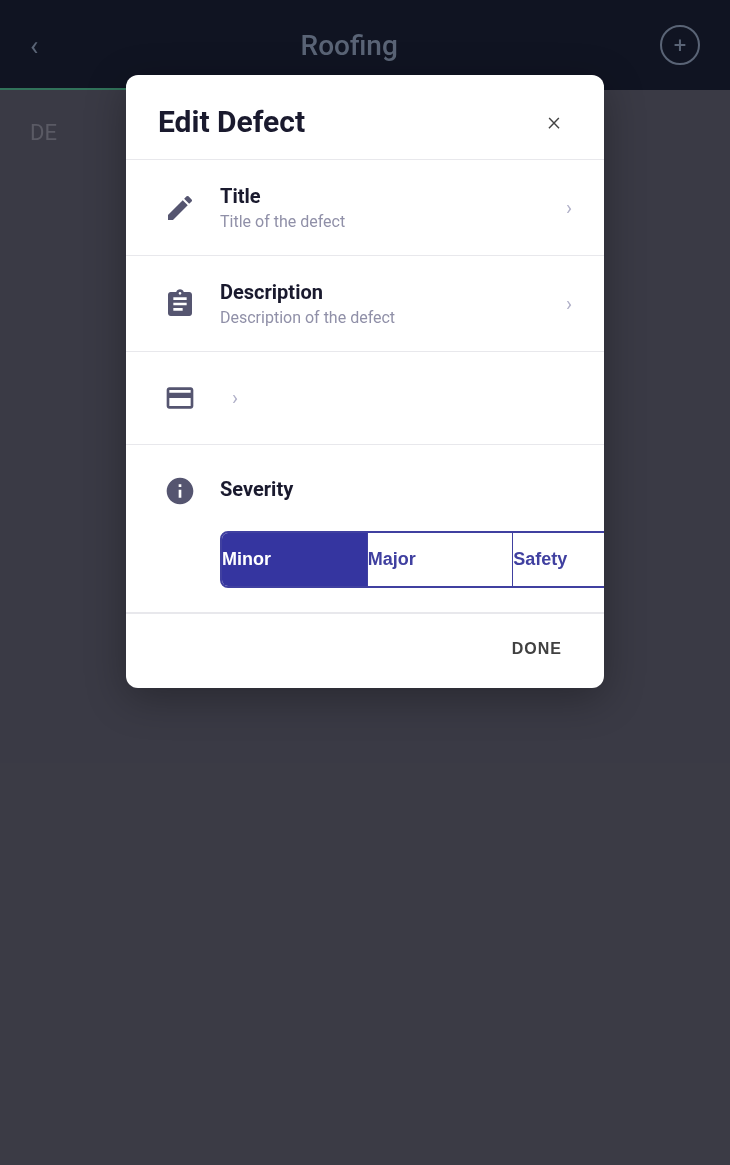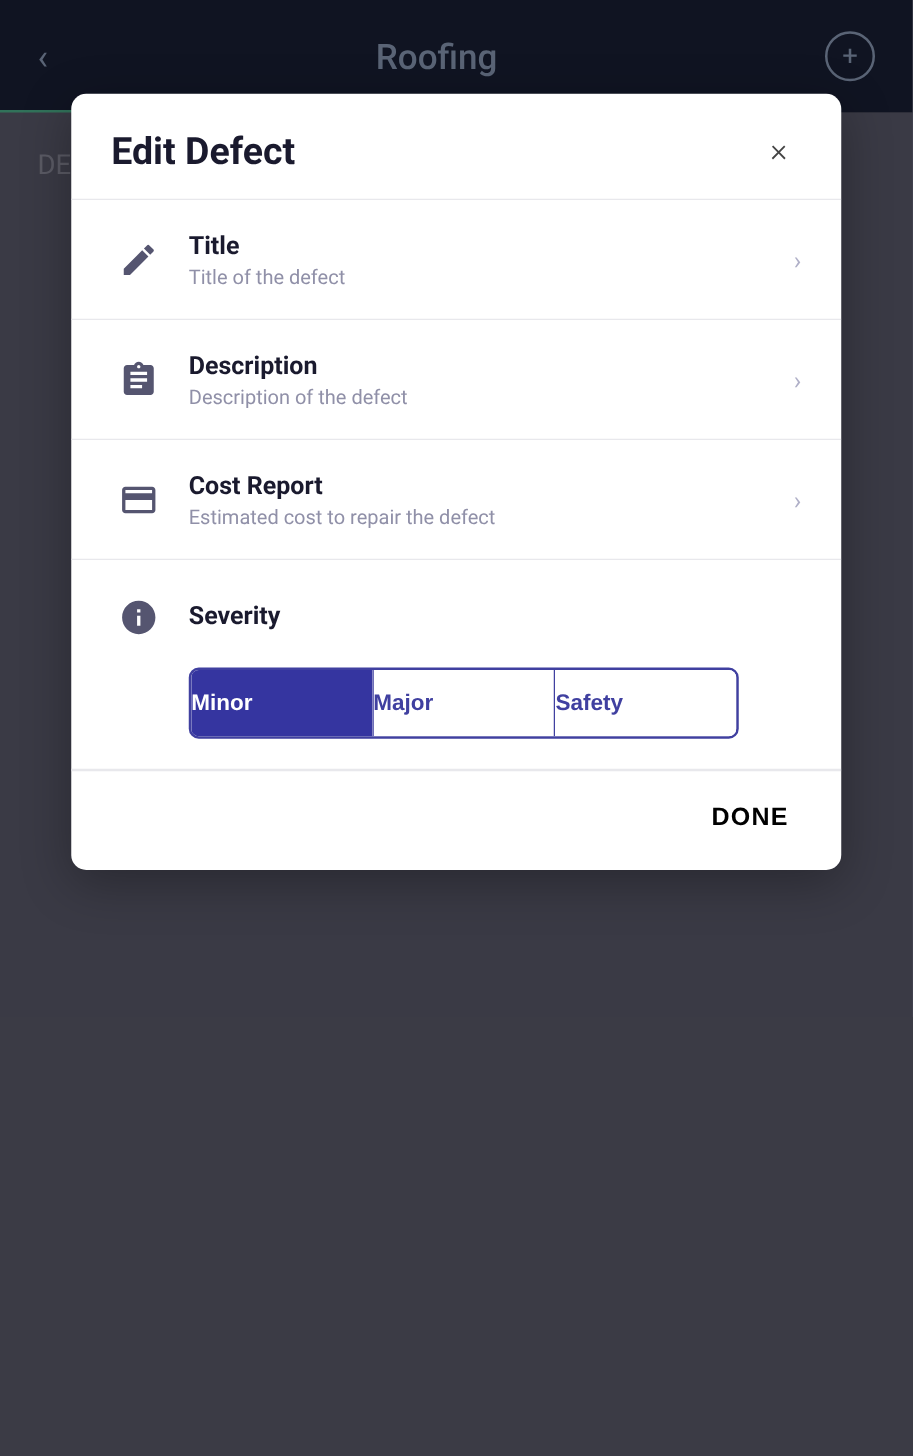--- a/index.html
+++ b/index.html
@@ -87,21 +87,21 @@
       display: flex;
       align-items: flex-start;
       justify-content: center;
       padding-top: 75px;
     }
 
     
     .modal {
       background: #ffffff;
       border-radius: 12px;
-      width: 616px;
+      width: 478px;
       padding: 0;
       box-shadow: 0 10px 40px rgba(0,0,0,0.3);
       overflow: hidden;
     }
 
     
     .modal-header {
       display: flex;
       align-items: center;
       justify-content: space-between;
@@ -266,23 +266,23 @@
 
     
     .modal-footer {
       display: flex;
       justify-content: flex-end;
       padding: 20px 32px 24px 32px;
       border-top: 1px solid #e8e8ec;
     }
 
     .done-button {
-      font-size: 20px;
+      font-size: 16px;
       font-weight: 700;
-      color: #000000;
+      color: #404040;
       cursor: pointer;
       letter-spacing: 1px;
       background: none;
       border: none;
       padding: 6px 10px;
     }
   </style>
 </head>
 <body>
 
@@ -330,24 +330,20 @@
       <span class="row-chevron">›</span>
     </div>
 
 
     <div class="modal-row">
       <div class="row-icon">
         <svg viewBox="0 0 24 24" xmlns="http://www.w3.org/2000/svg">
           <path d="M20 4H4c-1.11 0-2 .89-2 2v12c0 1.11.89 2 2 2h16c1.11 0 2-.89 2-2V6c0-1.11-.89-2-2-2zm0 14H4v-6h16v6zm0-10H4V6h16v2z"></path>
         </svg>
       </div>
-      <div class="row-content">
-        <div class="row-label">Cost Report</div>
-        <div class="row-sublabel">Estimated cost to repair the defect</div>
-      </div>
       <span class="row-chevron">›</span>
     </div>
 
     <div class="modal-row severity-row">
       <div class="severity-header">
         <div class="row-icon">
           <svg viewBox="0 0 24 24" xmlns="http://www.w3.org/2000/svg">
             <path d="M12 2C6.48 2 2 6.48 2 12s4.48 10 10 10 10-4.48 10-10S17.52 2 12 2zm1 15h-2v-6h2v6zm0-8h-2V7h2v2z"></path>
           </svg>
         </div>

